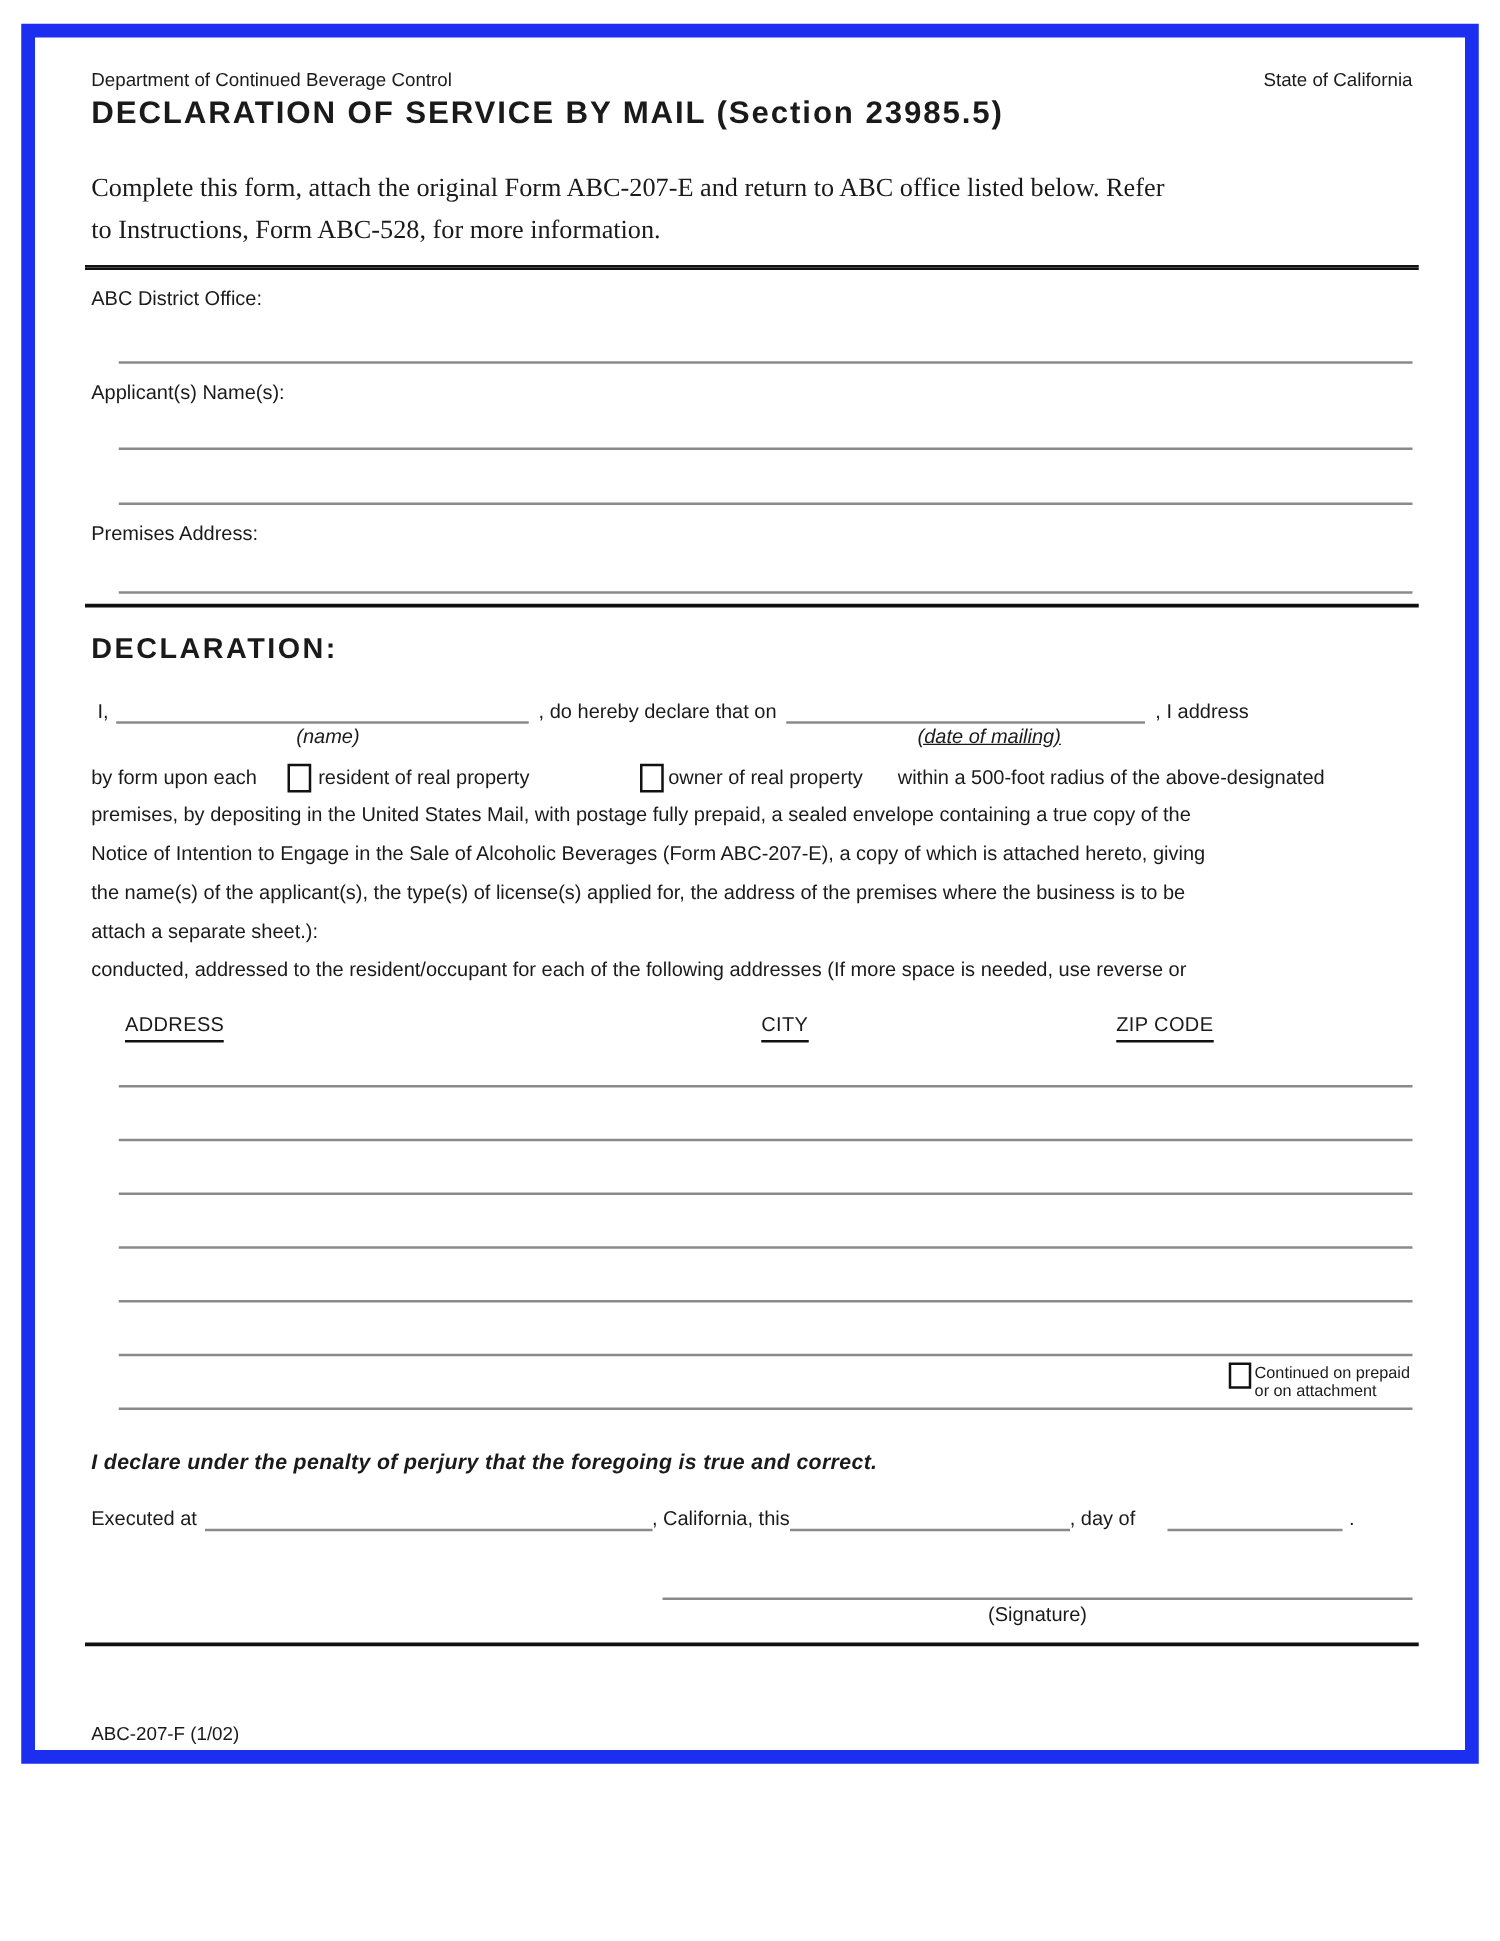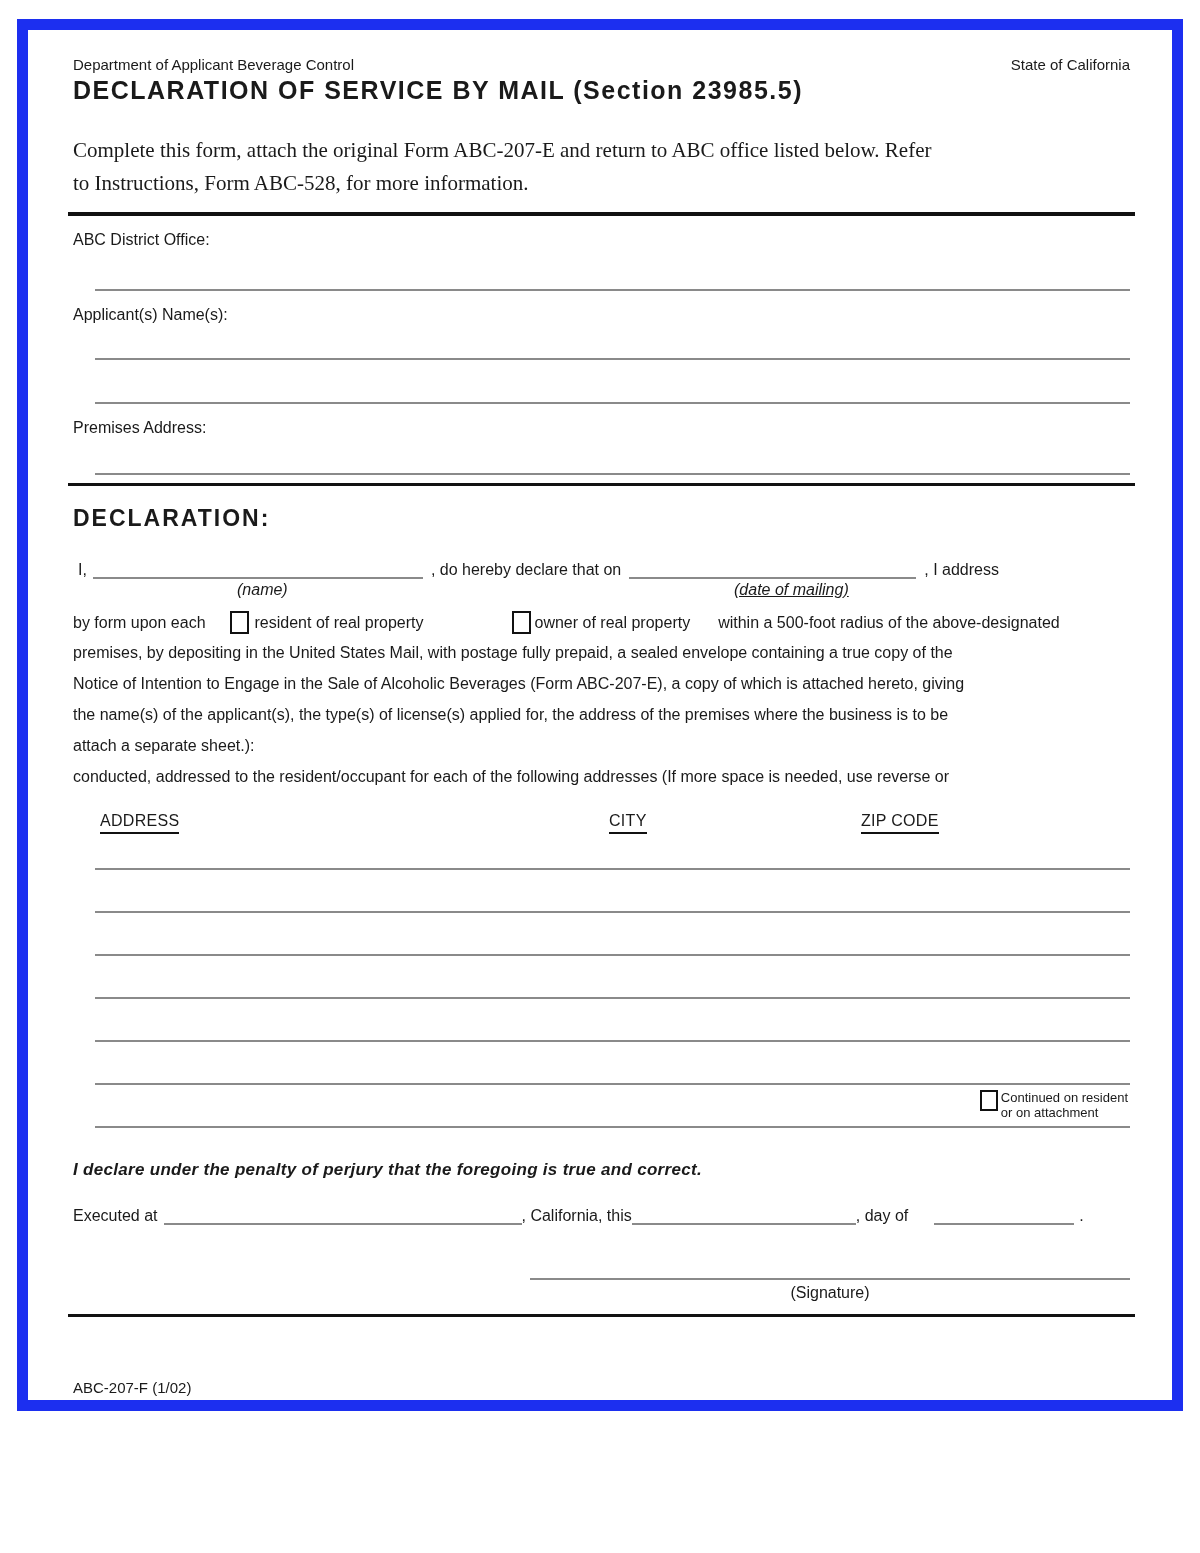--- a/index.html
+++ b/index.html
@@ -44,21 +44,21 @@
   .cb1 { margin-left: 24px; } .lbl-res { margin-left: 6px; }
   .cb2 { margin-left: 88px; } .lbl-own { margin-left: 4px; }
   .lbl-radius { margin-left: 28px; }
 
   .body-par { margin-top: 3px; font-size: 16px; }
   .body-par .bline { line-height: 31px; }
 
   
   .col-headers { position: relative; height: 26px; margin-top: 20px; font-size: 16px; letter-spacing: 0.3px; }
   .col-headers span { position: absolute; top: 0; border-bottom: 2px solid #111; padding-bottom: 2px; }
-  .ch-address { left: 27px; } .ch-city { left: 536px; } .ch-zip { left: 788px; }
+  .ch-address { left: 27px; } .ch-city { left: 536px; } .ch-zip { left: 820px; }
 
   .addr-lines { position: relative; margin-left: 22px; }
   .addr-line { height: 43px; border-bottom: 2px solid #8a8a8a; }
   .addr-line.first { height: 32px; }
   .continued { position: absolute; top: 252px; right: 2px; display: flex; align-items: flex-start; }
   .continued .checkbox { width: 18px; height: 21px; }
   .continued-text { font-size: 13px; line-height: 15px; margin-left: 3px; }
 
   
   .perjury { margin-top: 32px; font-size: 17px; font-weight: bold; font-style: italic; letter-spacing: 0.3px; }
@@ -75,21 +75,21 @@
 
   .footer { margin-top: 62px; font-size: 15px; }
 </style>
 </head>
 <body>
 
 <div class="frame" style="border-color: rgb(28, 47, 240);">
   <div class="content">
 
     <div class="hdr-row">
-      <span>Department of Applicant Beverage Control</span>
+      <span>Department of Continued Beverage Control</span>
       <span>State of California</span>
     </div>
     <div class="title">DECLARATION OF SERVICE BY MAIL (Section 23985.5)</div>
 
     <div class="instructions">
       <div>Complete this form, attach the original Form ABC-207-E and return to ABC office listed below.  Refer</div>
       <div>to Instructions, Form ABC-528, for more information.</div>
     </div>
 
     <div class="double-rule"></div>
@@ -147,21 +147,21 @@
       <div class="addr-line first"></div>
       <div class="addr-line"></div>
       <div class="addr-line"></div>
       <div class="addr-line"></div>
       <div class="addr-line"></div>
       <div class="addr-line"></div>
       <div class="addr-line"></div>
       <div class="continued">
         <span class="checkbox"></span>
         <span class="continued-text">
-          <span>Continued on resident</span><br>
+          <span>Continued on prepaid</span><br>
           <span>or on attachment</span>
         </span>
       </div>
     </div>
 
     <div class="perjury">I declare under the penalty of perjury that the foregoing is true and correct.</div>
 
     <div class="executed-row">
       <span>Executed at</span>
       <span class="blank b-city"></span>

